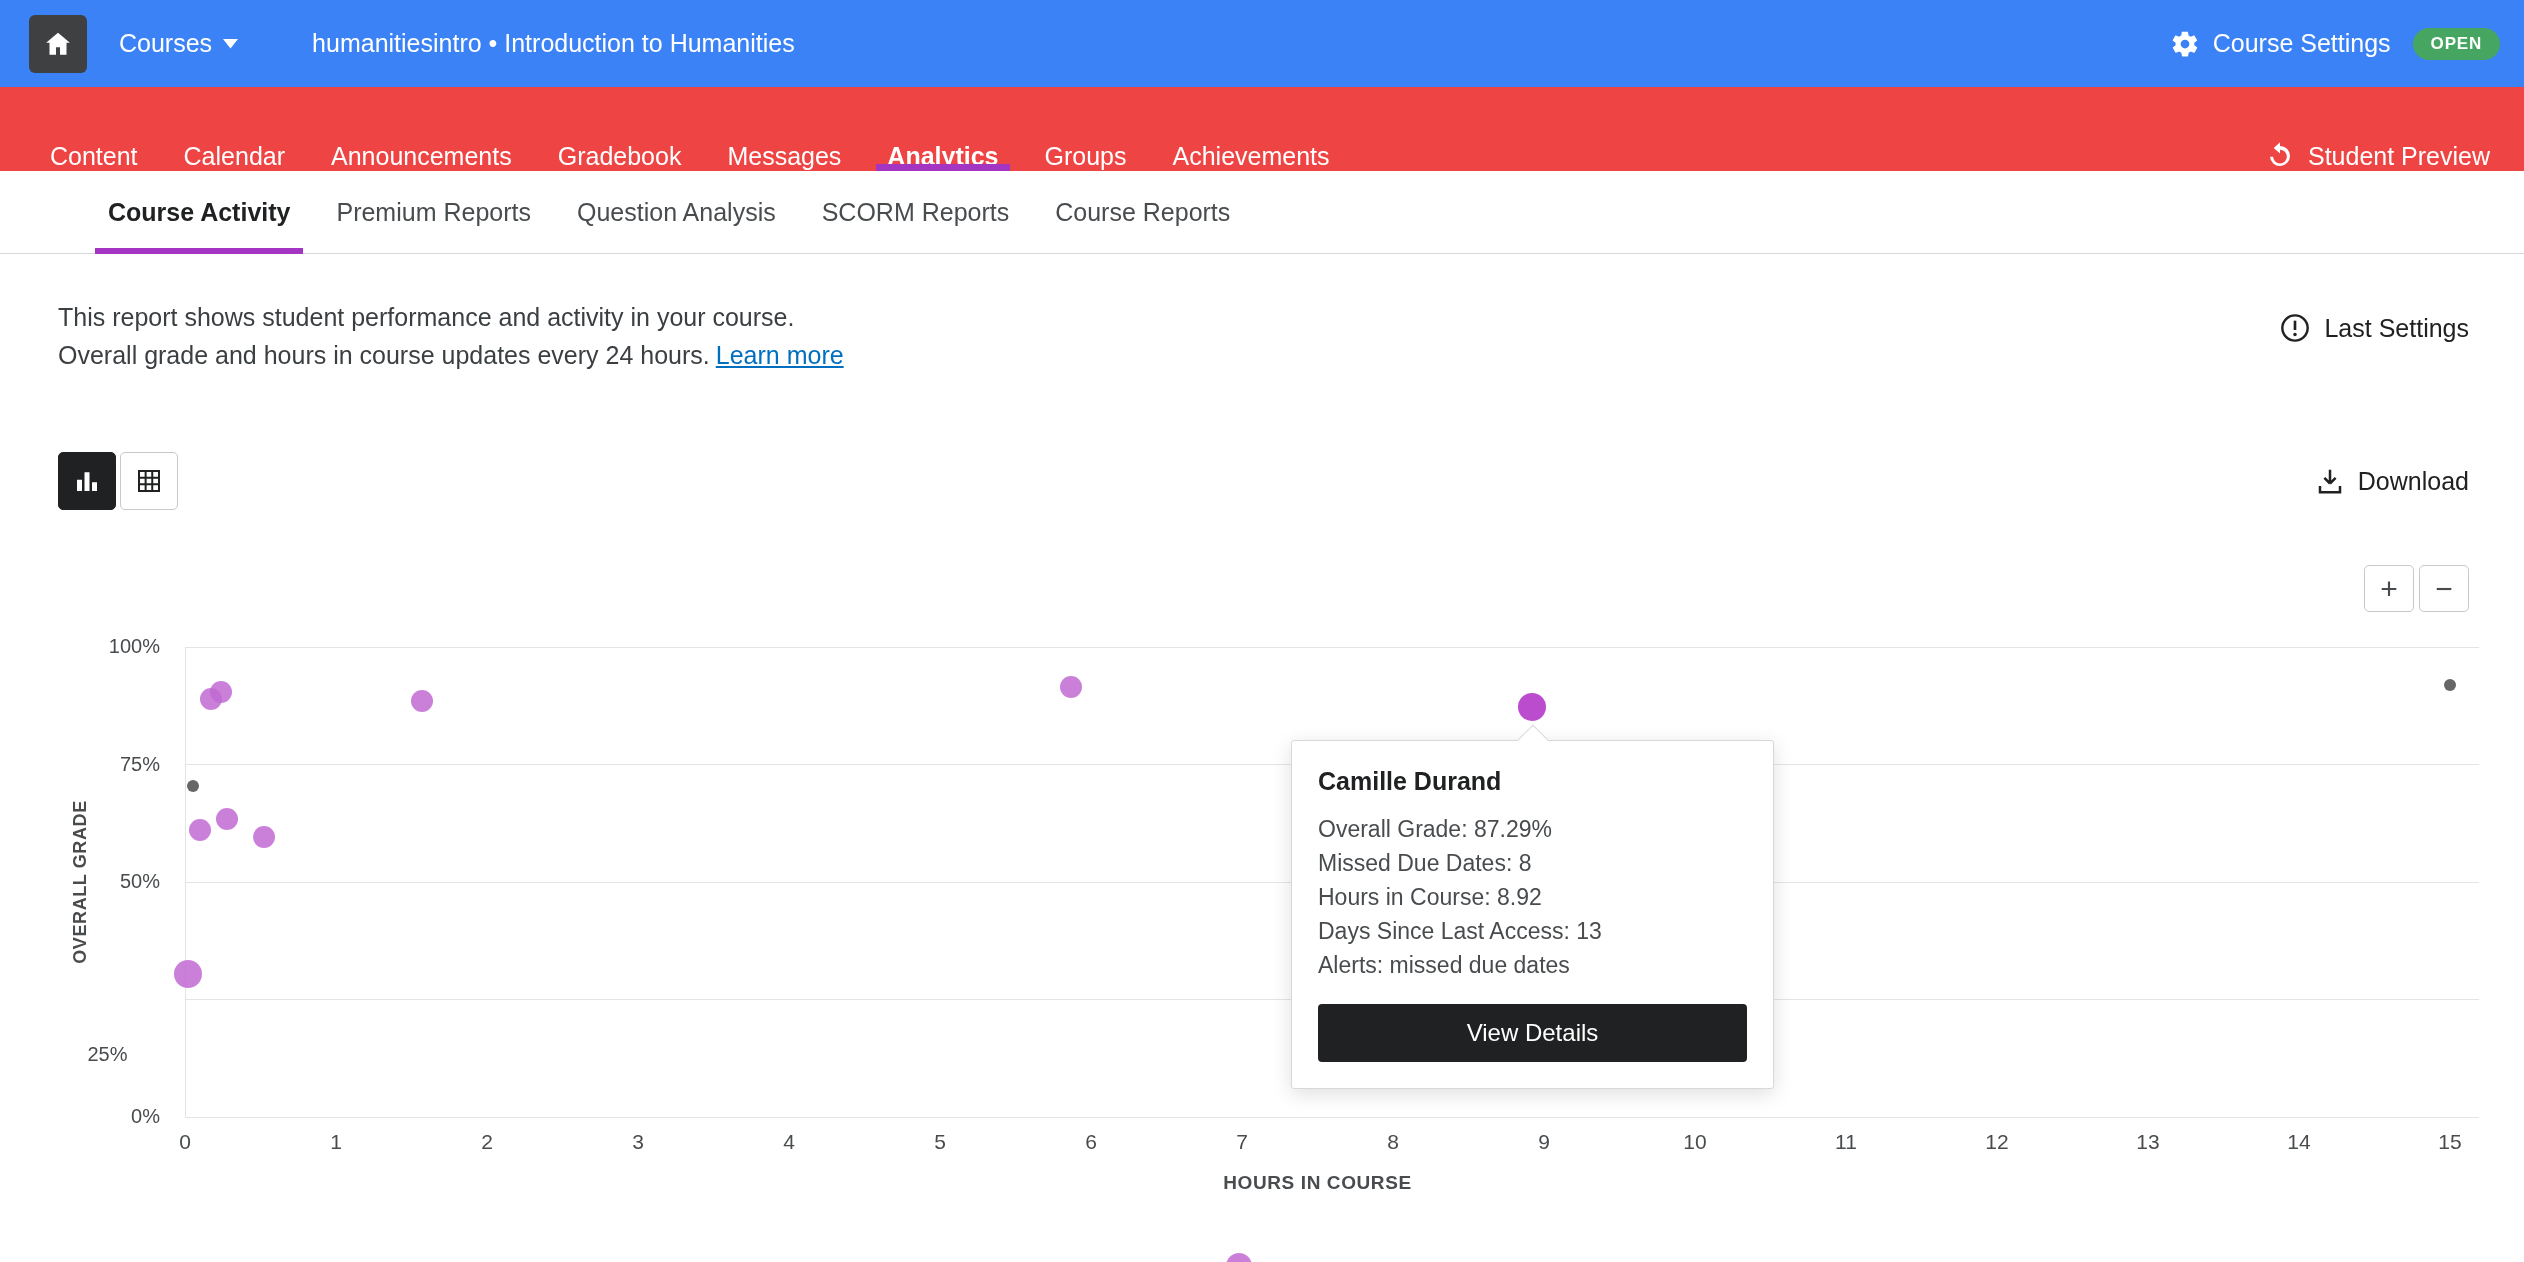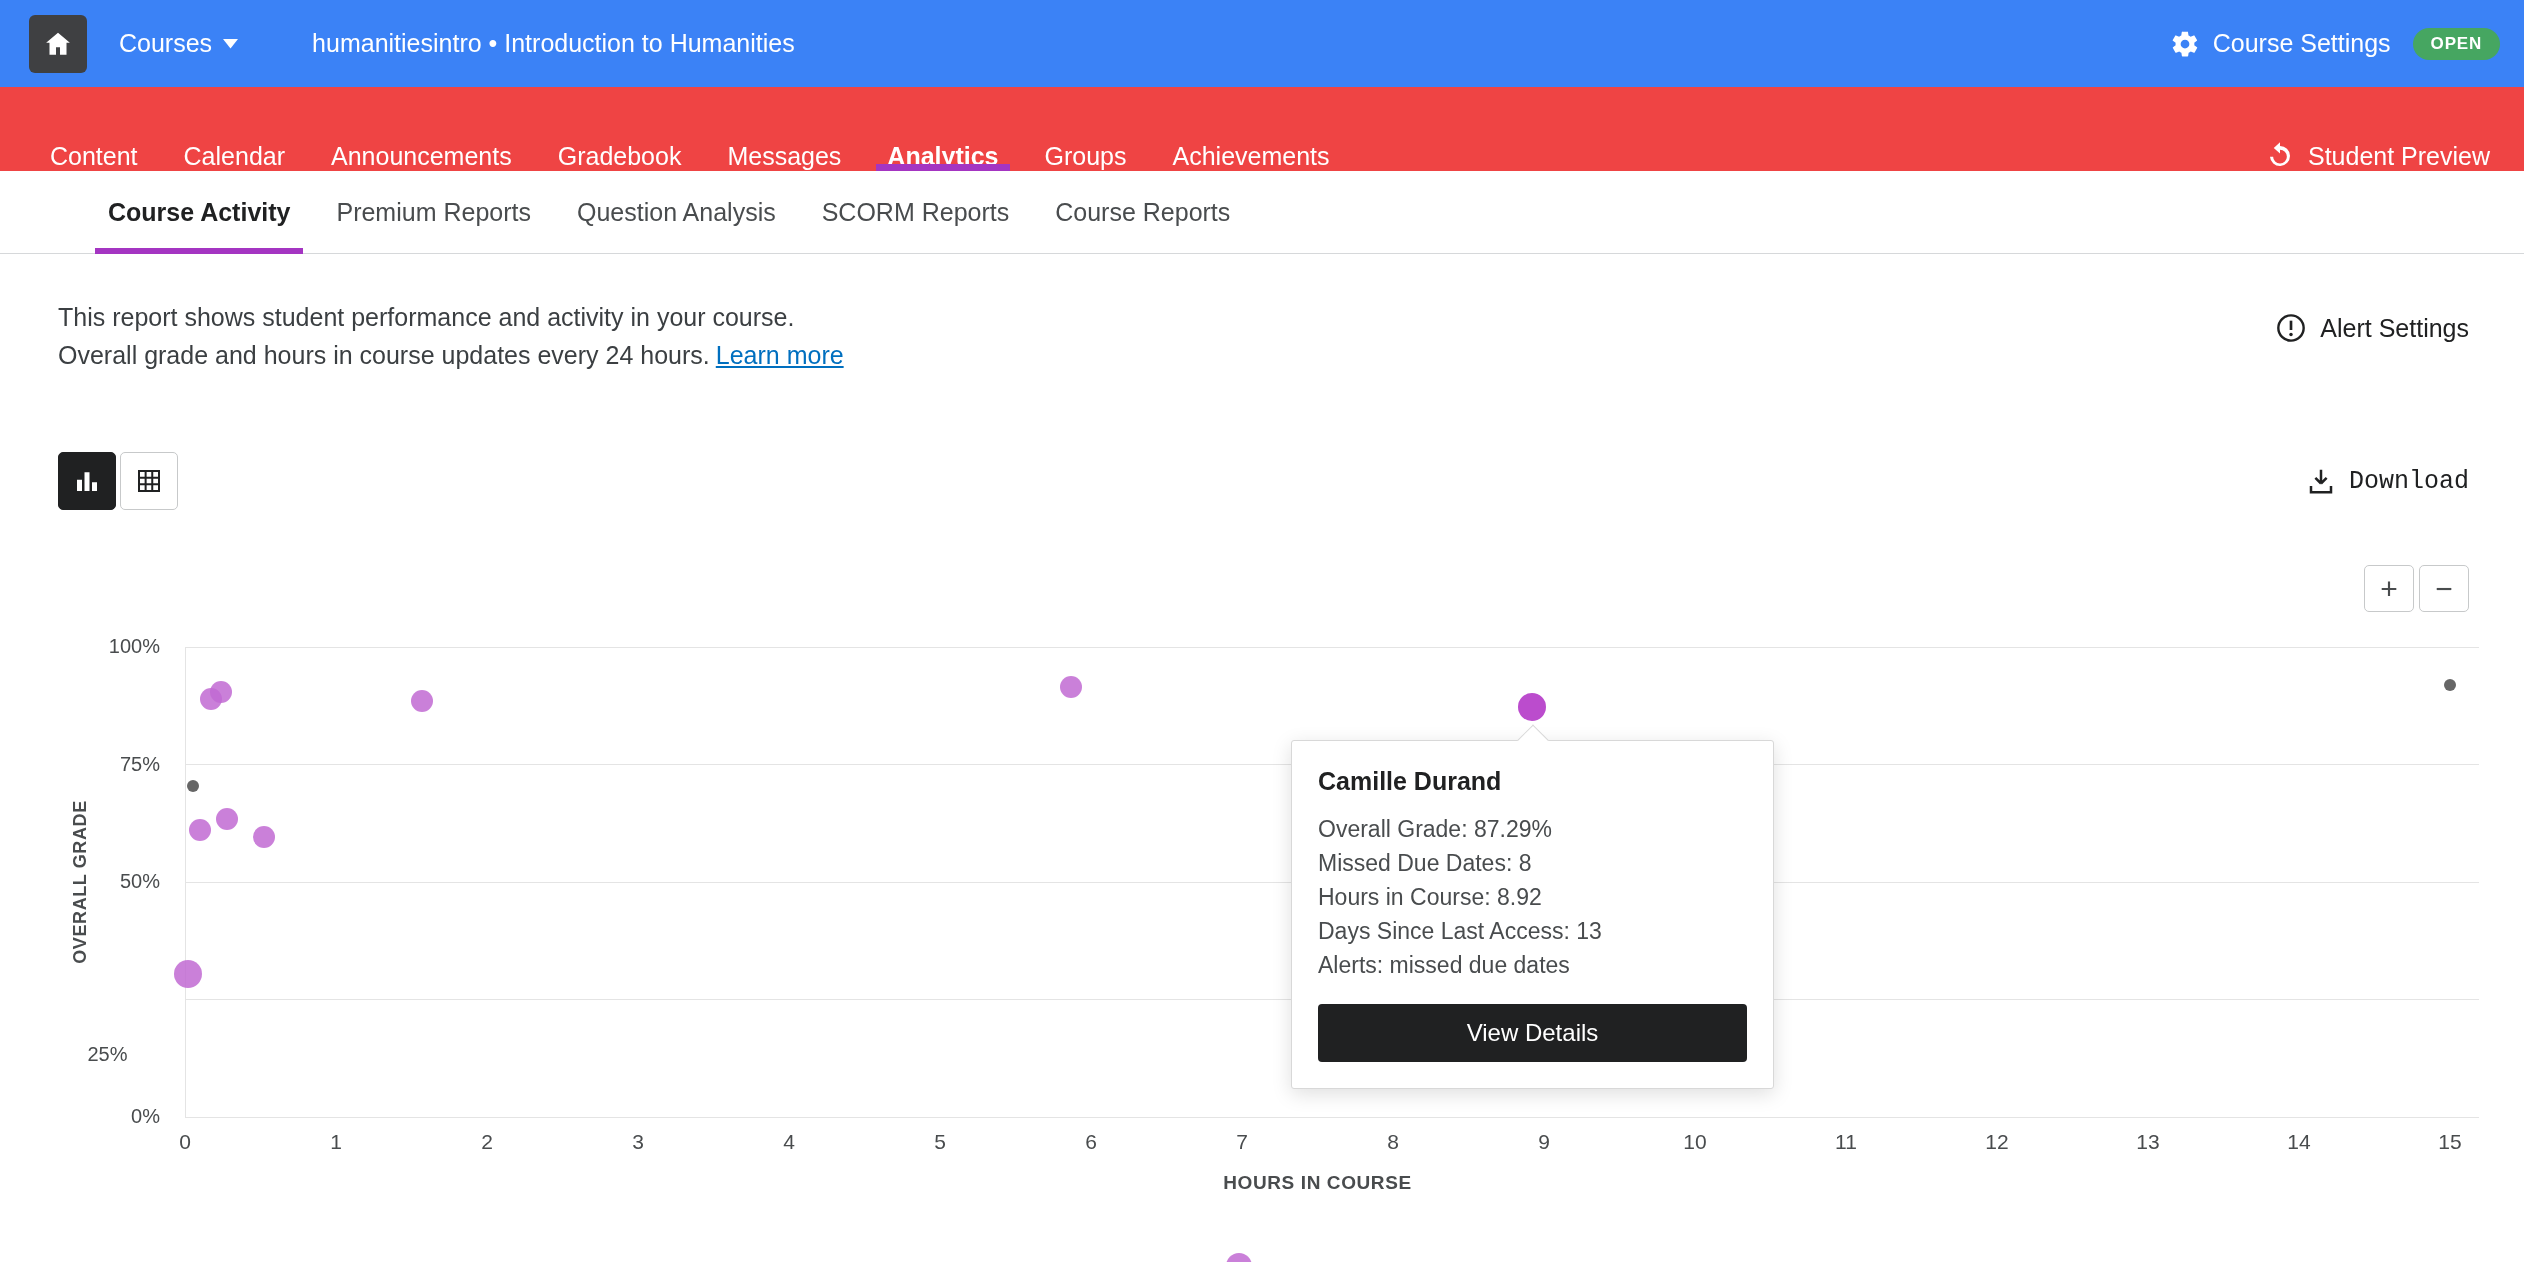--- a/index.html
+++ b/index.html
@@ -41,21 +41,21 @@
   .desc{display:flex;justify-content:space-between;align-items:flex-start;padding:44px 55px 0 58px}
   .desc-text{font-size:25px;color:#3b3f42;line-height:38px}
   .learn-more{color:var(--link-blue);text-decoration:underline;cursor:pointer;margin-left:6px}
   .alert-settings{display:flex;align-items:center;gap:13px;background:none;border:none;font-size:25px;color:#202122;font-family:inherit;cursor:pointer;margin-top:14px}
 
   
   .toolbar{display:flex;justify-content:space-between;align-items:center;padding:0 55px 0 58px;margin-top:78px}
   .view-toggle{display:flex;gap:4px}
   .toggle{width:58px;height:58px;border:1px solid #c7c9ca;background:#fff;border-radius:5px;display:flex;align-items:center;justify-content:center;cursor:pointer}
   .toggle.chart-active{background:#202122;border-color:#202122}
-  .download{display:flex;align-items:center;gap:13px;background:none;border:none;font-size:25px;color:#202122;font-family:Liberation Mono, monospace;cursor:pointer}
+  .download{display:flex;align-items:center;gap:13px;background:none;border:none;font-size:25px;color:#202122;font-family:Liberation Sans, sans-serif;cursor:pointer}
 
   .zoom-ctrls{position:absolute;top:565px;right:55px;display:flex;gap:5px;z-index:4}
   .zoom-ctrls button{width:50px;height:47px;border:1px solid #c7c9ca;background:#fff;border-radius:5px;font-size:30px;color:#494c4e;cursor:pointer;font-family:inherit;line-height:1;display:flex;align-items:center;justify-content:center}
 
   
   #chart{position:absolute;inset:0;pointer-events:none}
   .gridline{position:absolute;left:185px;width:2294px;height:1px;background:#e4e4e4}
   .yaxis-line{position:absolute;left:185px;top:647px;width:1px;height:470px;background:#e4e4e4}
   .ytick{position:absolute;left:55px;width:105px;text-align:right;font-size:20px;color:#494c4e}
   .xtick{position:absolute;top:1130px;width:80px;text-align:center;font-size:21px;color:#494c4e}
@@ -144,21 +144,21 @@
       </div>
     </div>
     <button class="alert-settings">
       <span style="display:flex">
         <svg viewBox="0 0 24 24" width="32" height="32">
             <circle cx="12" cy="12" r="9.5" fill="none" stroke="#202122" stroke-width="1.8"></circle>
             <line x1="12" y1="6.5" x2="12" y2="13.5" stroke="#202122" stroke-width="2"></line>
             <circle cx="12" cy="16.8" r="1.3" fill="#202122"></circle>
           </svg>
       </span>
-      <span>Alert Settings</span>
+      <span>Last Settings</span>
     </button>
   </section>
 
   <div class="toolbar">
     <div class="view-toggle">
       <button class="toggle chart-active">
         <span style="display:flex">
           <svg viewBox="0 0 24 24" width="30" height="30">
               <rect x="4" y="11" width="4" height="9" fill="#fff"></rect>
               <rect x="10" y="5" width="4" height="15" fill="#fff"></rect>

